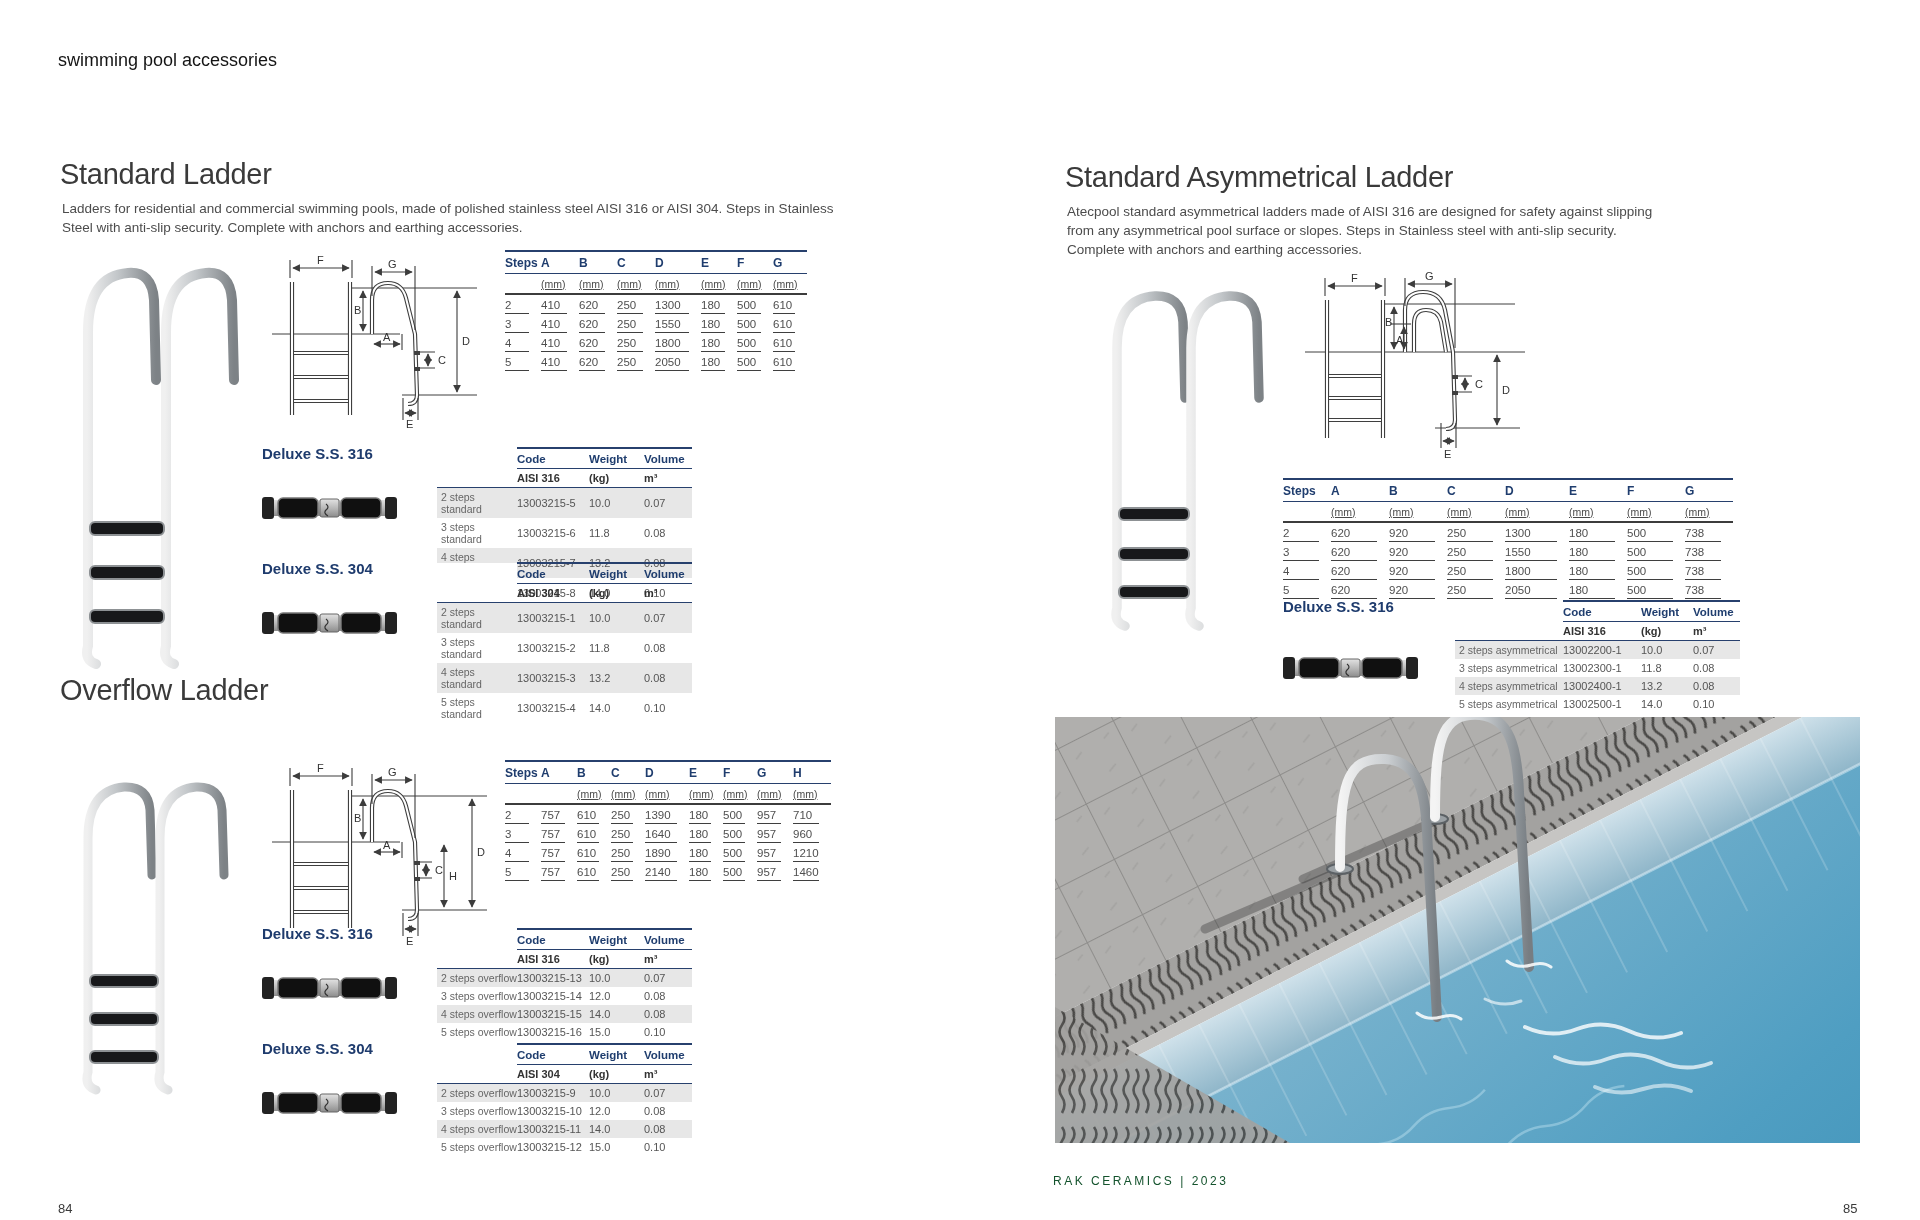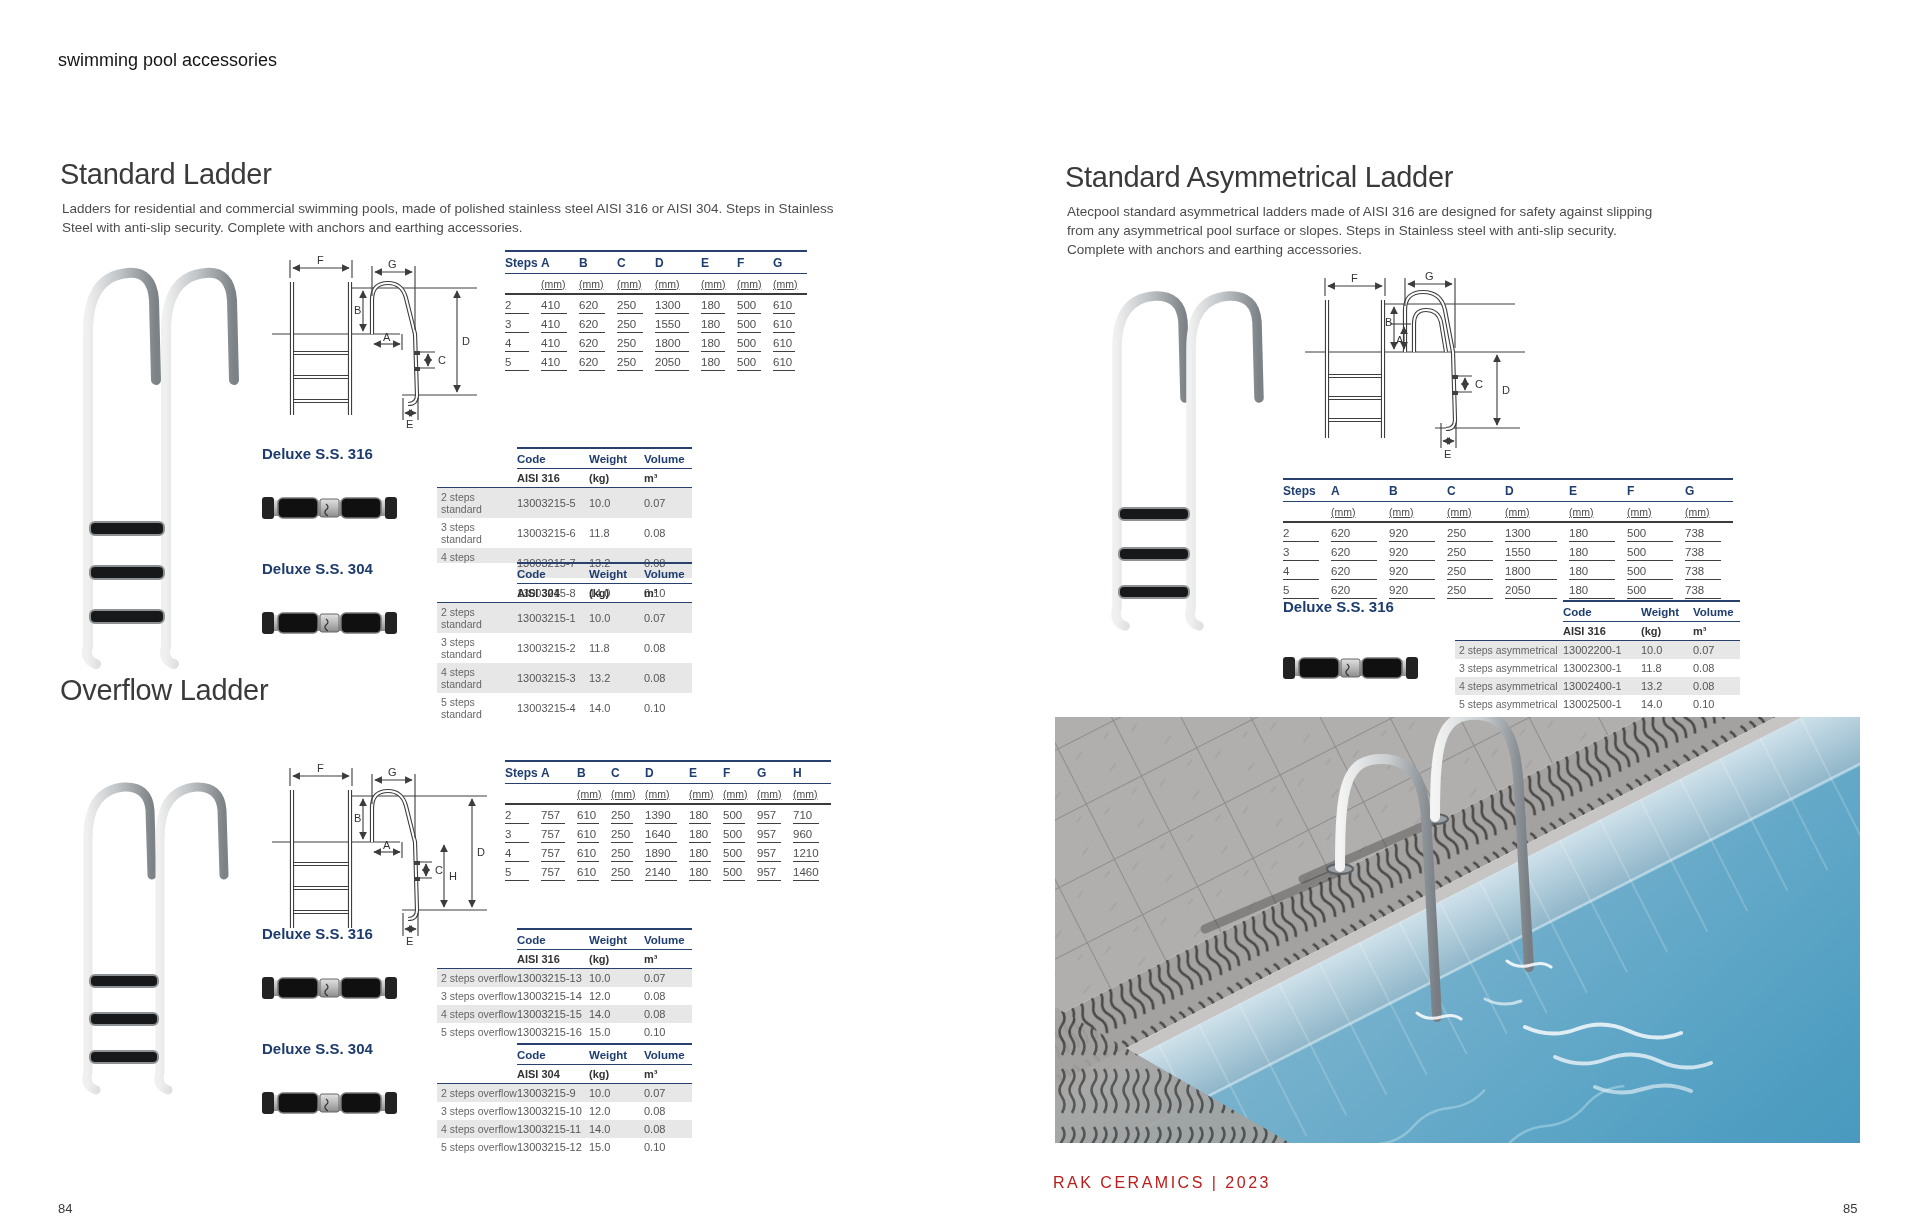--- a/index.html
+++ b/index.html
@@ -27,21 +27,21 @@
                padding:4px 0 3px 0;border-top:2px solid #27406d;border-bottom:1px solid #27406d;}
   table.code td{font-size:11px;color:#555;text-align:left;padding:3px 0 3px 0;}
   table.code tr.cunits td{font-weight:700;color:#333;border-bottom:1px solid #27406d;}
   table.code td.spacer{border:none;background:#fff;}
   table.code tbody td:first-child{font-size:10.5px;color:#666;padding-left:4px;}
   table.code tbody tr:nth-child(odd){background:#e7e7e7;}
 
   .deluxe-label{font-size:15px;font-weight:700;color:#1e3b6d;}
 
   .footer-page{font-size:13px;color:#3a3a3a;margin-top:29px;}
-  .footer-brand{font-size:16px;color:#b91c1c;letter-spacing:2.5px;}
+  .footer-brand{font-size:12px;color:#14532d;letter-spacing:2.5px;}
 
   svg text{font-family:"Liberation Sans",sans-serif;}
   .dline{stroke:#3c3c3c;stroke-width:1.1;fill:none;}
   .tline{stroke:#3f3f3f;stroke-width:1;fill:none;}
   .tube-o{stroke:#3f3f3f;stroke-width:4.2;fill:none;}
   .tube-i{stroke:#ffffff;stroke-width:2;fill:none;}
   .dlabel{font-size:11px;fill:#333;}
 </style>
 </head>
 <body>

